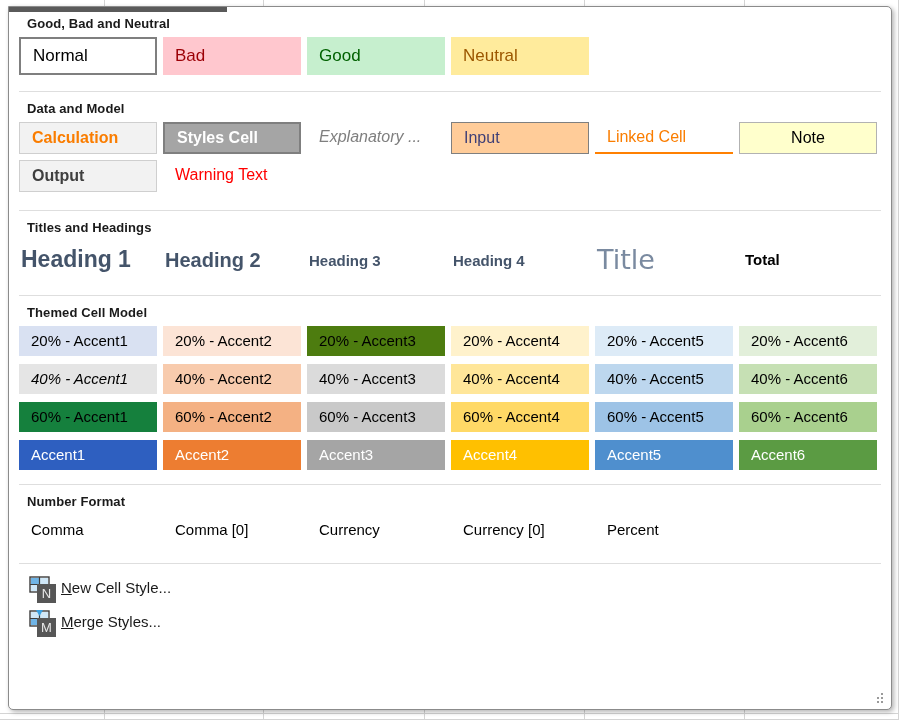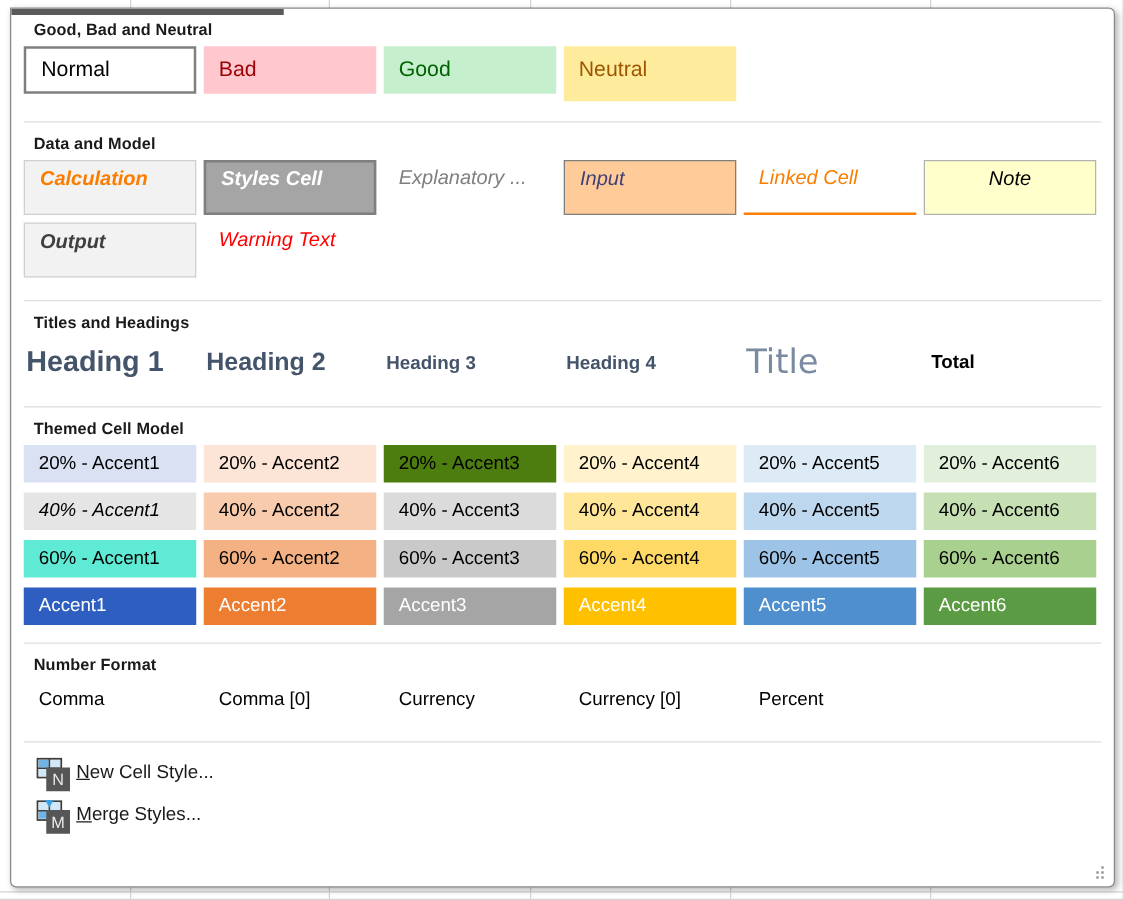--- a/index.html
+++ b/index.html
@@ -86,27 +86,27 @@
     color: #000;
     background: transparent;
     border: 1px solid transparent;
     width: 136px;
   }
 
   
   .sw-normal { background:#ffffff; border:2px solid #7f7f7f; height:38px; line-height:34px; font-size:17px; }
   .sw-bad    { background:#ffc7ce; color:#9c0006; height:38px; line-height:38px; font-size:17px; border:none; }
   .sw-good   { background:#c6efce; color:#006100; height:38px; line-height:38px; font-size:17px; border:none; }
-  .sw-neutral{ background:#ffeb9c; color:#9c5700; height:44px; line-height:38px; font-size:17px; border:none; }
+  .sw-neutral{ background:#ffeb9c; color:#9c5700; height:38px; line-height:38px; font-size:17px; border:none; }
   .gbn .cellwrap { width:144px; flex:0 0 144px; }
   .gbn .swatch { width:138px; }
 
   
   .dm .cellwrap { width:144px; flex:0 0 144px; }
-  .dm .swatch { width:138px; height:44px; line-height:30px; font-size:16px;font-style:italic; }
+  .dm .swatch { width:138px; height:32px; line-height:30px; font-size:16px; }
   .sw-calculation { background:#f2f2f2; color:#fa7d00; font-style:normal; border:1px solid #cfcfcf; font-weight:bold; }
   .sw-checkcell   { background:#a5a5a5; color:#ffffff; border:2px solid #7f7f7f; font-weight:bold; line-height:28px !important; }
   .sw-explanatory { background:transparent; color:#7f7f7f; font-style:italic; border:none; }
   .sw-input       { background:#ffcc99; color:#3f3f76; border:1px solid #7f7f7f; }
   .sw-linkedcell  { background:transparent; color:#fa7d00; border:none; border-bottom:2px solid #ff8001; }
   .sw-note        { background:#ffffcc; color:#000000; border:1px solid #b2b2b2;text-align:center; }
   .sw-output      { background:#f2f2f2; color:#3f3f3f; border:1px solid #cfcfcf; font-weight:bold; }
   .sw-warning     { background:transparent; color:#ff0000; border:none; }
 
   
@@ -309,21 +309,21 @@
         </div>
       <div class="cellwrap">
           <div class="swatch" id="t14" style="background: rgb(189, 215, 238); color: rgb(0, 0, 0);">40% - Accent5</div>
         </div>
       <div class="cellwrap">
           <div class="swatch" id="t15" style="background: rgb(198, 224, 180); color: rgb(0, 0, 0);">40% - Accent6</div>
         </div>
     </div>
     <div class="row">
       <div class="cellwrap">
-          <div class="swatch" id="t20" style="background: #5eead4; color: rgb(0, 0, 0);">60% - Accent1</div>
+          <div class="swatch" id="t20" style="background: #15803d; color: rgb(0, 0, 0);">60% - Accent1</div>
         </div>
       <div class="cellwrap">
           <div class="swatch" id="t21" style="background: rgb(244, 177, 131); color: rgb(0, 0, 0);">60% - Accent2</div>
         </div>
       <div class="cellwrap">
           <div class="swatch" id="t22" style="background: rgb(201, 201, 201); color: rgb(0, 0, 0);">60% - Accent3</div>
         </div>
       <div class="cellwrap">
           <div class="swatch" id="t23" style="background: rgb(255, 217, 102); color: rgb(0, 0, 0);">60% - Accent4</div>
         </div>

